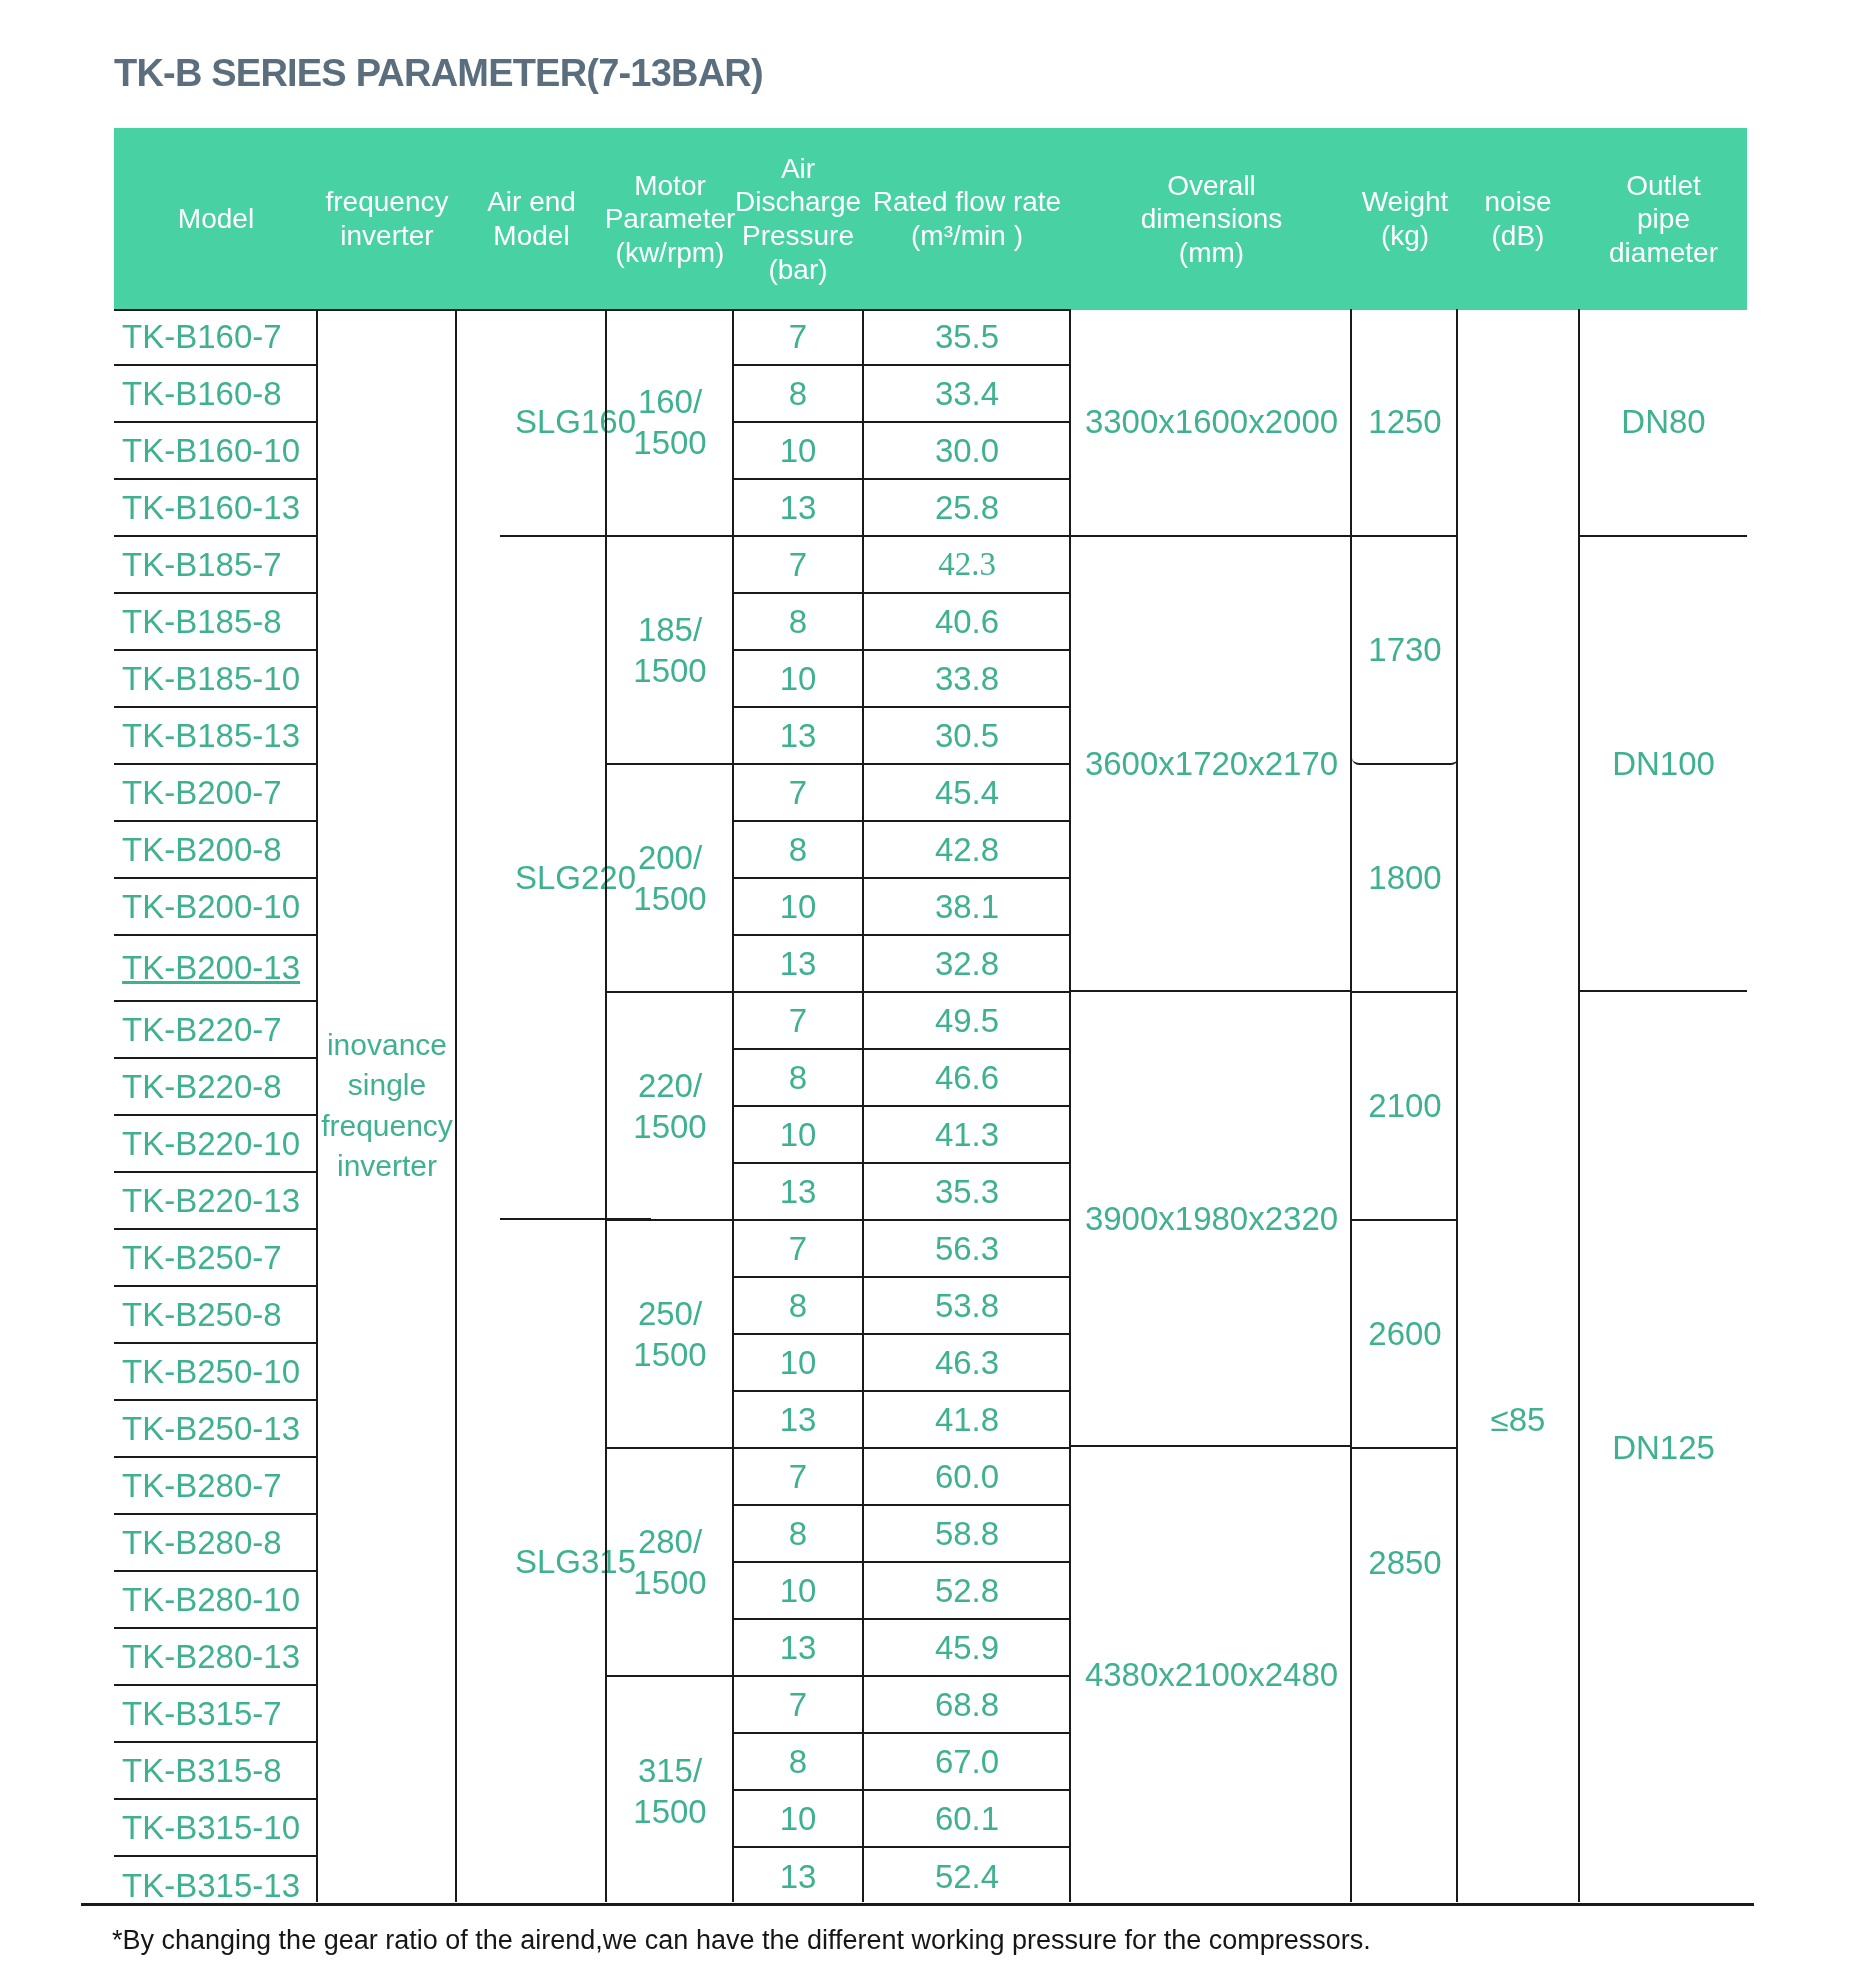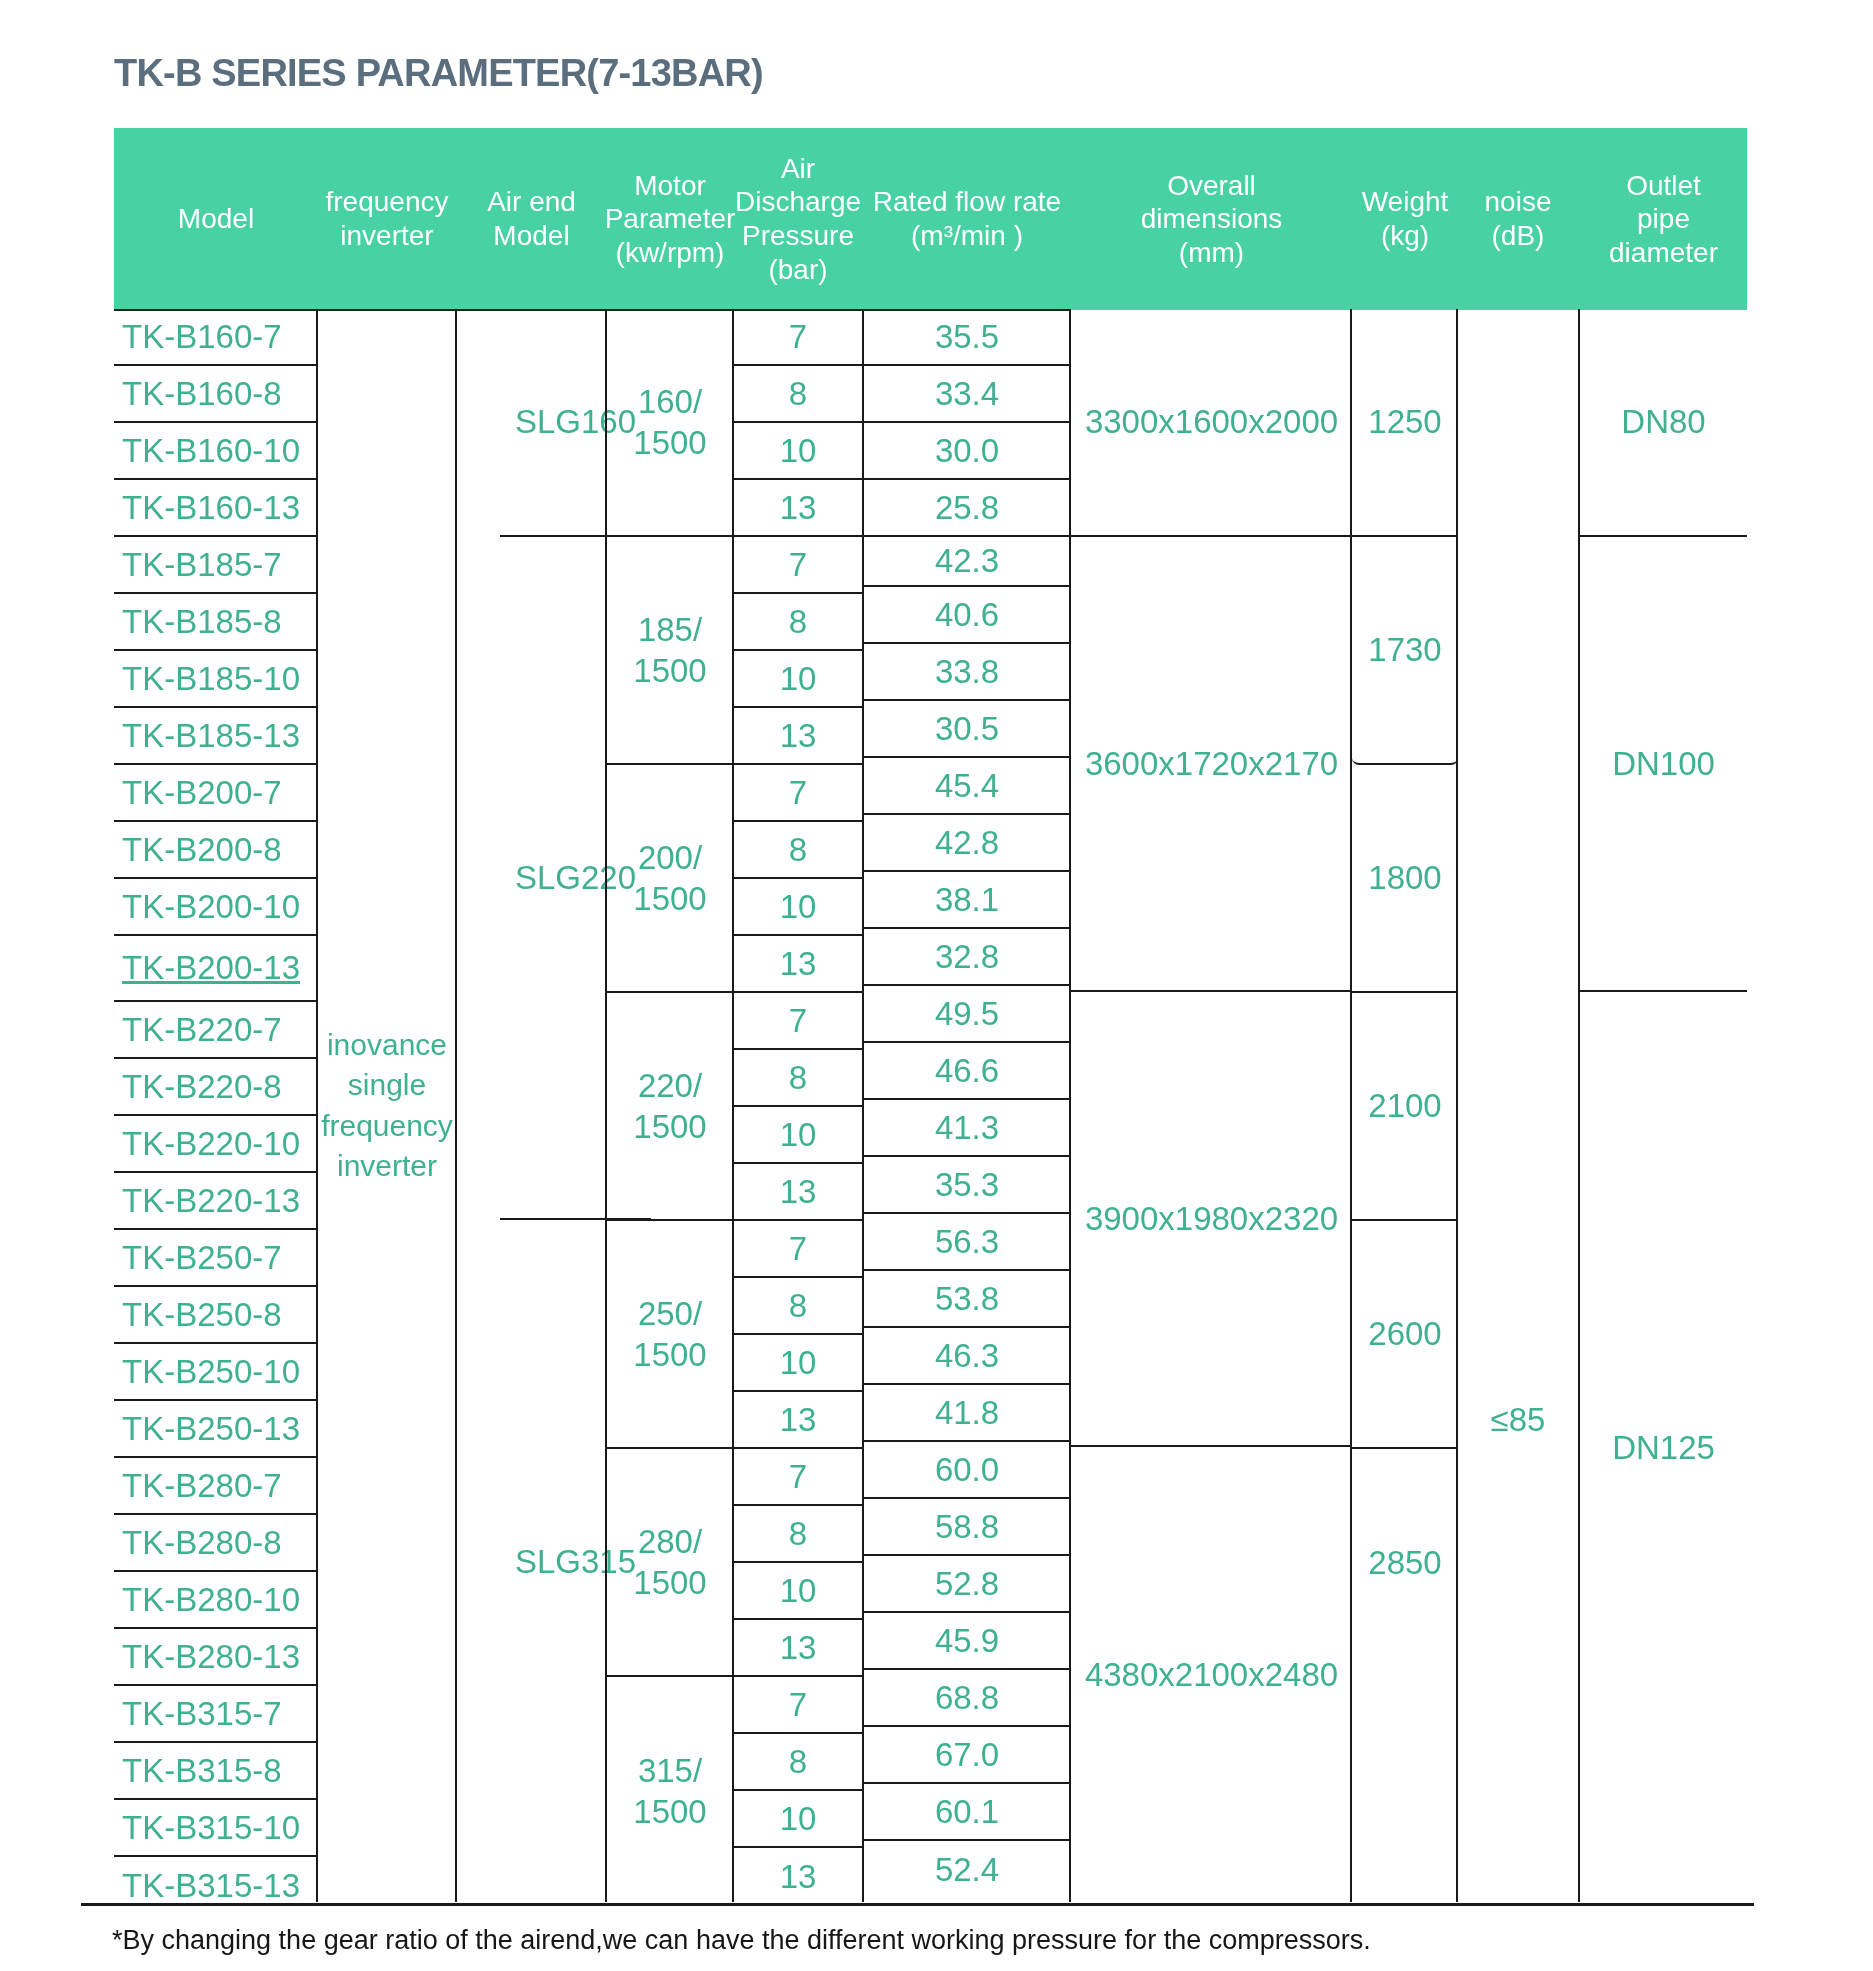--- a/index.html
+++ b/index.html
@@ -140,21 +140,21 @@
         <div class="cell bb" style="height: 57px;"><span>7</span></div>
         <div class="cell bb" style="height: 57px;"><span>8</span></div>
         <div class="cell bb" style="height: 57px;"><span>10</span></div>
         <div class="cell" style="height: 57px;"><span>13</span></div>
       </div>
       <div class="col col-flow" style="left: 863px; width: 208px;">
         <div class="cell bb" style="height: 57px;"><span>35.5</span></div>
         <div class="cell bb" style="height: 57px;"><span>33.4</span></div>
         <div class="cell bb" style="height: 57px;"><span>30.0</span></div>
         <div class="cell bb" style="height: 57px;"><span>25.8</span></div>
-        <div class="cell bb" style="height: 50px;"><span>42.3</span></div>
+        <div class="cell bb" style="height: 57px; font-family: Liberation Serif, serif;"><span>42.3</span></div>
         <div class="cell bb" style="height: 57px;"><span>40.6</span></div>
         <div class="cell bb" style="height: 57px;"><span>33.8</span></div>
         <div class="cell bb" style="height: 57px;"><span>30.5</span></div>
         <div class="cell bb" style="height: 57px;"><span>45.4</span></div>
         <div class="cell bb" style="height: 57px;"><span>42.8</span></div>
         <div class="cell bb" style="height: 57px;"><span>38.1</span></div>
         <div class="cell bb" style="height: 57px;"><span>32.8</span></div>
         <div class="cell bb" style="height: 57px;"><span>49.5</span></div>
         <div class="cell bb" style="height: 57px;"><span>46.6</span></div>
         <div class="cell bb" style="height: 57px;"><span>41.3</span></div>

